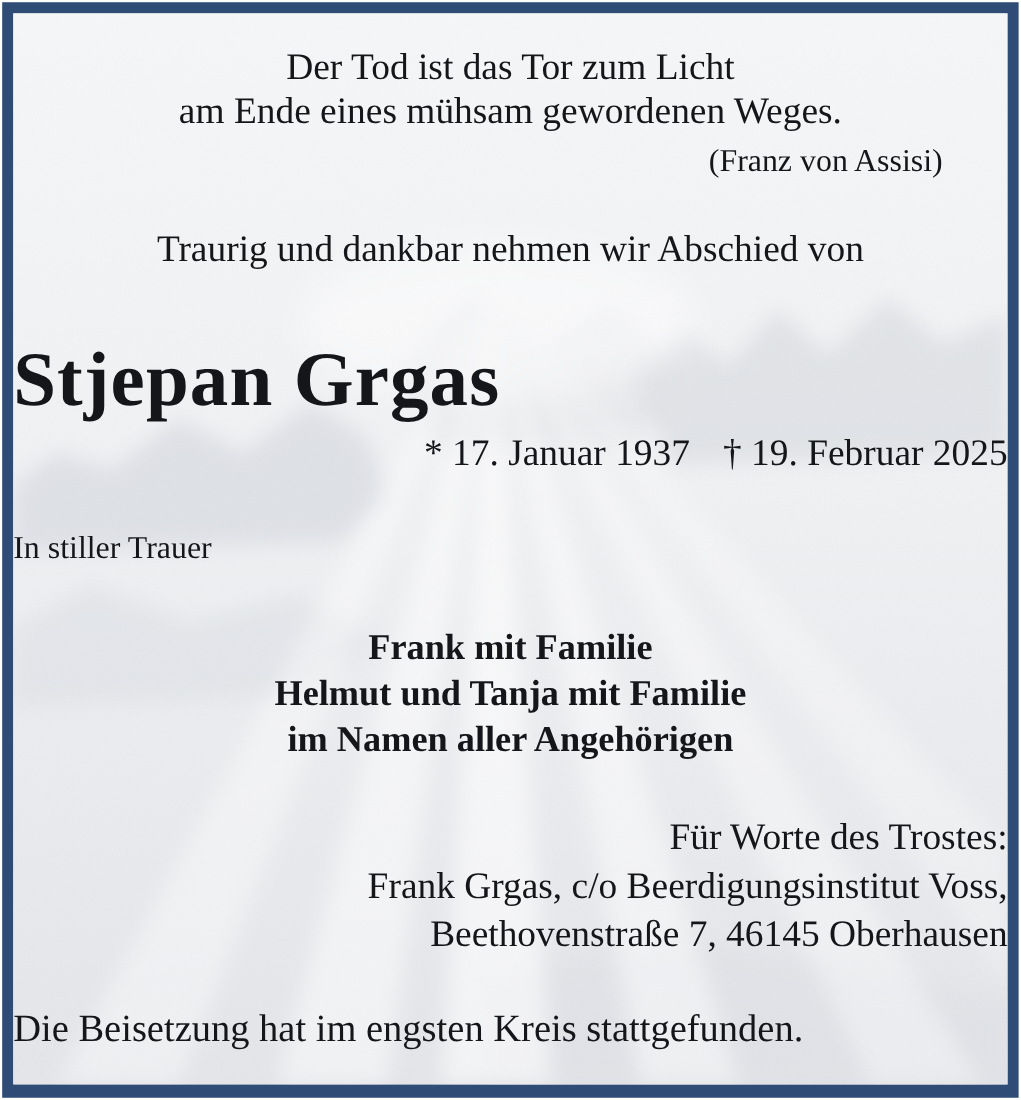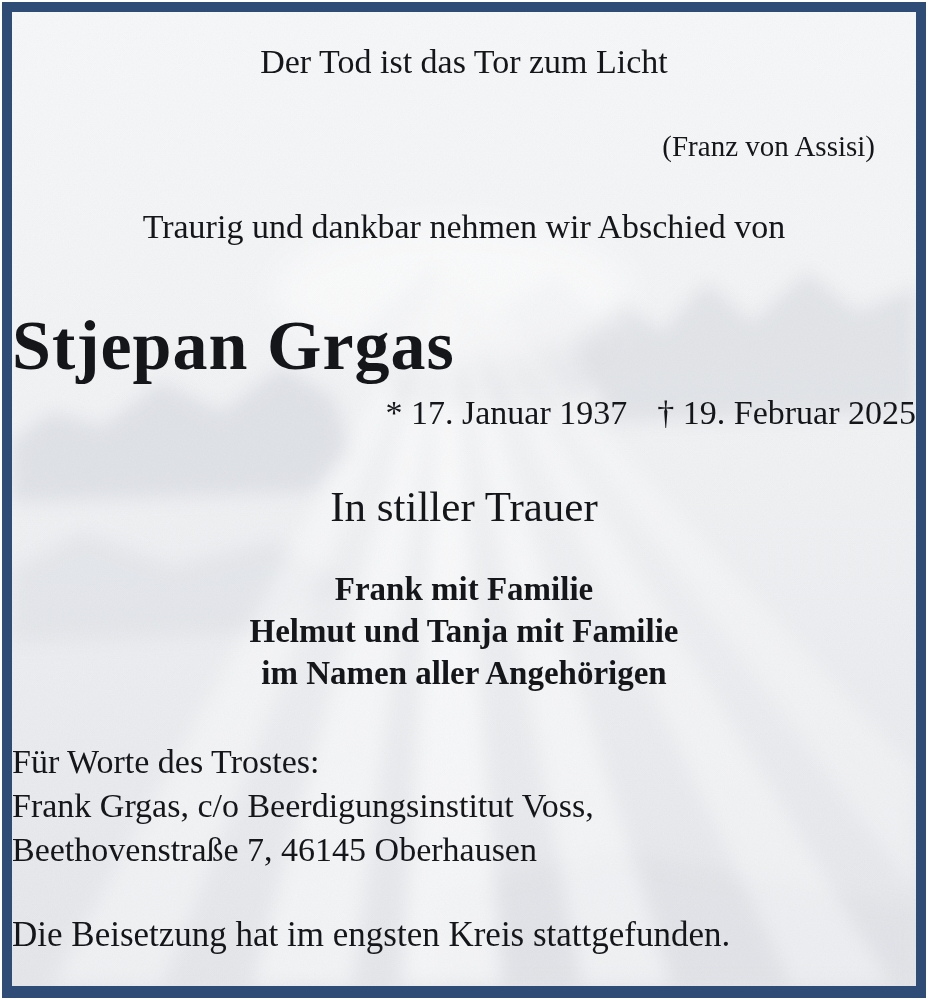--- a/index.html
+++ b/index.html
@@ -36,21 +36,21 @@
 
   .quote-lines {
     top: 30px;
     text-align: center;
     font-size: 34px;
     line-height: 40px;
   }
   .attribution {
     top: 118px;
     text-align: right;
-    padding-right: 41px;
+    padding-right: 59px;
     box-sizing: border-box;
     font-size: 29px;
   }
   .intro {
     top: 196px;
     text-align: center;
     font-size: 34px;
   }
   .deceased-name {
     top: 295px;
@@ -61,33 +61,32 @@
     line-height: 1.1;
   }
   .dates {
     top: 382px;
     text-align: right;
     font-size: 34px;
   }
   .dates .gap { display: inline-block; width: 30px; }
   .mourning-heading {
     top: 470px;
-    text-align: center;
-    font-size: 43px;
+    font-size: 29px;
   }
   .family {
     top: 556px;
     text-align: center;
     font-size: 33px;
     font-weight: bold;
     line-height: 42px;
   }
   .condolence {
     top: 728px;
-    text-align: left;
+    text-align: right;
     font-size: 34px;
     line-height: 44px;
   }
   .closing {
     top: 903px;
     font-size: 35px;
   }
 </style>
 </head>
 <body>
@@ -134,20 +133,21 @@
       </g>
       <ellipse cx="440" cy="280" rx="180" ry="70" fill="#ffffff" opacity="0.5" filter="url(#soft2)"></ellipse>
 
       <rect width="904" height="974" filter="url(#grain)" opacity="0.05"></rect>
     </svg>
 
     <div class="content">
 
       <div class="quote-lines">
         <div>Der Tod ist das Tor zum Licht</div>
+        <div>am Ende eines mühsam gewordenen Weges.</div>
       </div>
 
       <p class="attribution">(Franz von Assisi)</p>
 
       <p class="intro">Traurig und dankbar nehmen wir Abschied von</p>
 
       <div class="deceased-name">Stjepan Grgas</div>
 
       <div class="dates">
         <span>* 17. Januar 1937</span><span class="gap"></span><span>† 19. Februar 2025</span>

